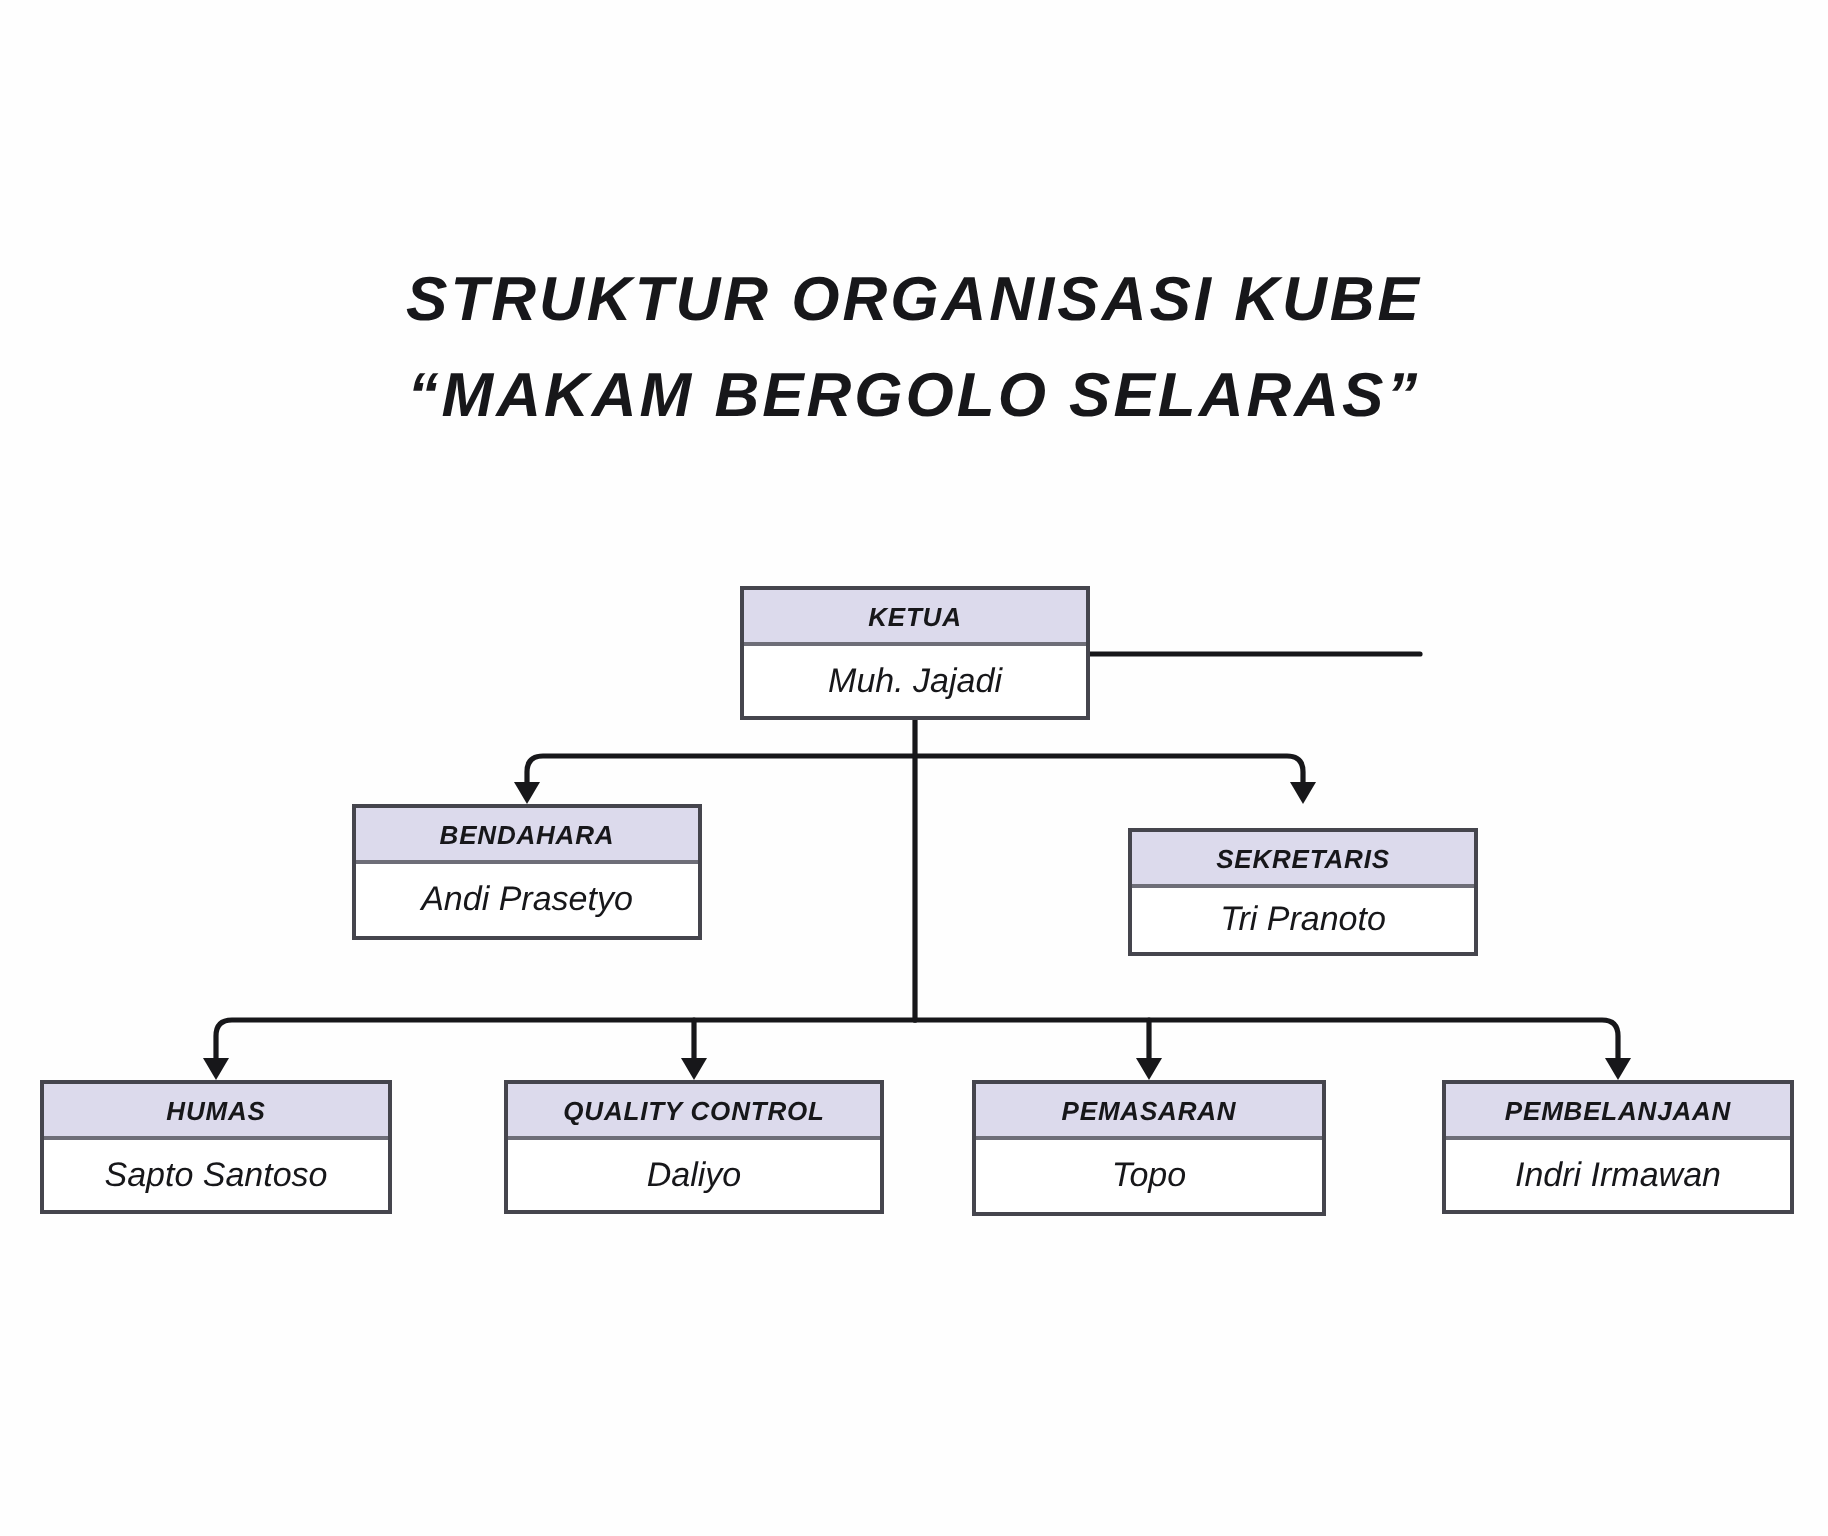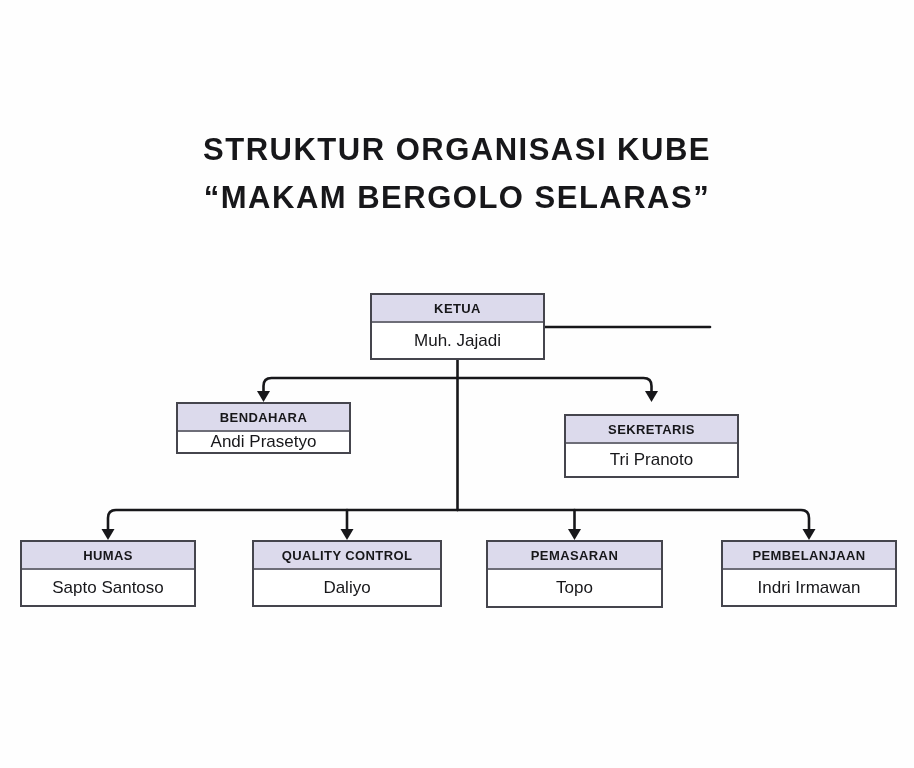--- a/index.html
+++ b/index.html
@@ -12,20 +12,21 @@
   }
   *{margin:0;padding:0;box-sizing:border-box;}
   html,body{background:var(--background);}
   .canvas{
     position:relative;
     width:914px;height:768px;
     background:var(--background);
     font-family:"Liberation Sans","DejaVu Sans",sans-serif;
     color:var(--text-color);
     overflow:hidden;
+    font-style:italic;
   }
   .title{
     position:absolute;left:0;right:0;top:126px;
     text-align:center;
     font-size:31px;font-weight:700;
     letter-spacing:1.5px;
     line-height:48px;
     color:var(--text-color);
   }
   .connectors{
@@ -64,21 +65,21 @@
   .node-body.list{
     flex-direction:column;align-items:flex-start;justify-content:center;
     padding-left:11px;
     font-size:16px;line-height:24px;
   }
   .member-row{display:flex;}
   .member-marker{min-width:20px;}
   
   .node-ketua{left:370px;top:293px;width:175px;height:67px;}
   .node-pembina{left:710px;top:284px;width:176px;height:81px;}
-  .node-bendahara{left:176px;top:402px;width:175px;height:52px;}
+  .node-bendahara{left:176px;top:402px;width:175px;height:68px;}
   .node-sekretaris{left:564px;top:414px;width:175px;height:64px;justify-content:center;}
   .node-humas{left:20px;top:540px;width:176px;height:67px;text-align:center;}
   .node-quality-control{left:252px;top:540px;width:190px;height:67px;}
   .node-pemasaran{left:486px;top:540px;width:177px;height:68px;}
   .node-pembelanjaan{left:721px;top:540px;width:176px;height:67px;}
 </style>
 </head>
 <body>
 
 <div class="canvas">

